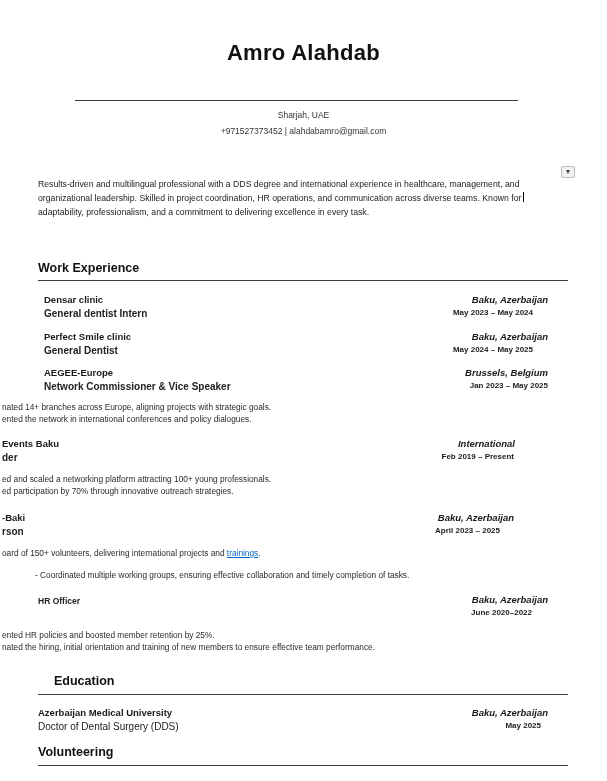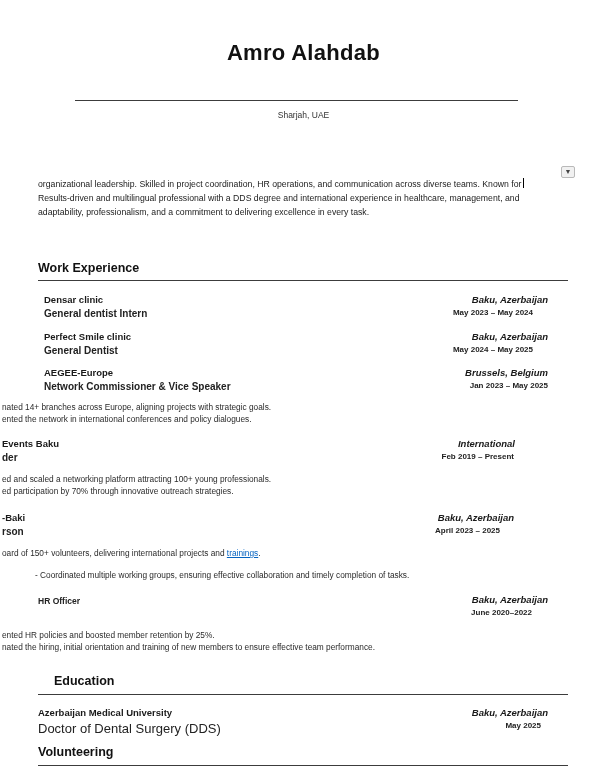--- a/index.html
+++ b/index.html
@@ -28,26 +28,27 @@
   }
 </style>
 </head>
 <body>
 
 <div class="page">
 
   <div class="abs center title">Amro Alahdab</div>
   <div class="rule" style="top:100px; left:75px; width:443px;"></div>
   <div class="abs center small" style="top:110px;">Sharjah, UAE</div>
+  <div class="abs center small" style="top:126px;">+971527373452 | alahdabamro@gmail.com</div>
 
   <button class="collapse-btn"><span>▼</span></button>
 
   <div class="abs" style="left:38px; top:177px;">
+    <div class="summary-line">Results-driven and multilingual professional with a DDS degree and international experience in healthcare, management, and</div>
     <div class="summary-line"><span>organizational leadership. Skilled in project coordination, HR operations, and communication across diverse teams. Known for</span><span class="cursor"></span></div>
-    <div class="summary-line">Results-driven and multilingual professional with a DDS degree and international experience in healthcare, management, and</div>
     <div class="summary-line">adaptability, professionalism, and a commitment to delivering excellence in every task.</div>
   </div>
 
   <div class="abs heading" style="left:38px; top:261px;">Work Experience</div>
   <div class="rule" style="top:280px; left:38px; width:530px;"></div>
 
   <div class="abs company" style="left:44px; top:294px;">Densar clinic</div>
   <div class="abs loc" style="right:59px; top:294px;">Baku, Azerbaijan</div>
   <div class="abs role" style="left:44px; top:308px;">General dentist Intern</div>
   <div class="abs dates" style="right:74px; top:308px;">May 2023 – May 2024</div>
@@ -83,19 +84,19 @@
   <div class="abs role" style="left:38px; top:596px; font-size:8.5px;">HR Officer</div>
   <div class="abs loc" style="right:59px; top:594px;">Baku, Azerbaijan</div>
   <div class="abs dates" style="right:75px; top:608px;">June 2020–2022</div>
   <div class="abs bullet" style="left:2px; top:630px;">ented HR policies and boosted member retention by 25%.</div>
   <div class="abs bullet" style="left:2px; top:642px;">nated the hiring, initial orientation and training of new members to ensure effective team performance.</div>
 
   <div class="abs heading" style="left:38px; top:674px;padding-left:16px;">Education</div>
   <div class="rule" style="top:694px; left:38px; width:530px;"></div>
   <div class="abs company" style="left:38px; top:707px;">Azerbaijan Medical University</div>
   <div class="abs loc" style="right:59px; top:707px;">Baku, Azerbaijan</div>
-  <div class="abs role" style="left:38px; top:721px; font-weight:normal; font-size:13px;">Doctor of Dental Surgery (DDS)</div>
+  <div class="abs role" style="left:38px; top:721px; font-weight:normal; font-size:10px;">Doctor of Dental Surgery (DDS)</div>
   <div class="abs dates" style="right:66px; top:721px;text-align:center;">May 2025</div>
 
   <div class="abs heading" style="left:38px; top:745px;">Volunteering</div>
   <div class="rule" style="top:765px; left:38px; width:530px;"></div>
 
 </div>
 
 </body></html>

